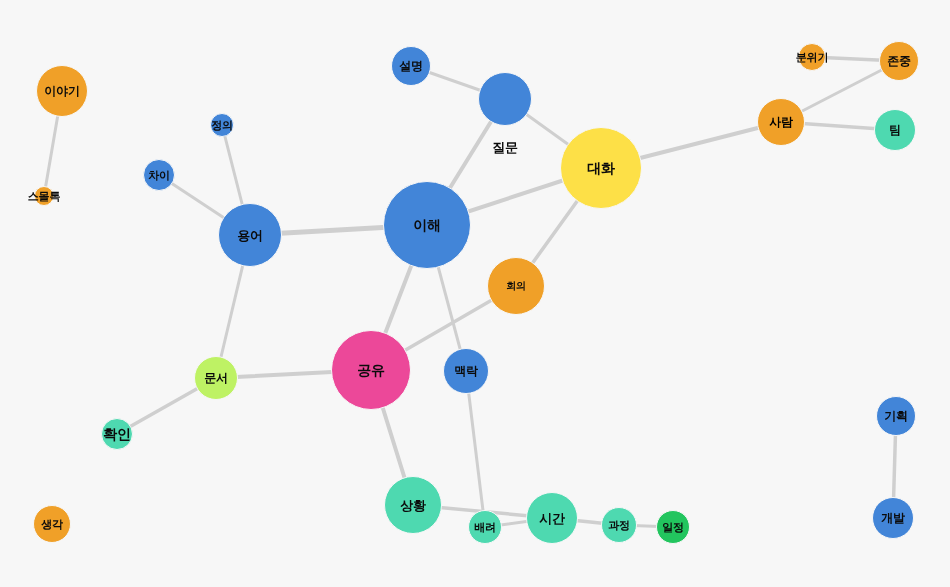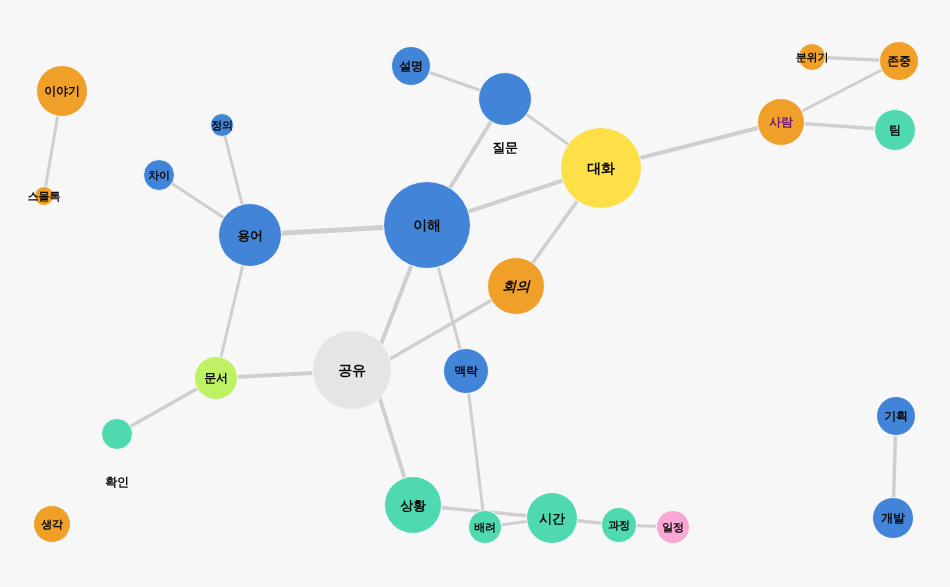--- a/index.html
+++ b/index.html
@@ -106,66 +106,66 @@
       <div class="graph-node" style="left: 143px; top: 159px; width: 32px; height: 32px; background: rgb(66, 133, 216);">
         <span class="node-label" style="font-size: 11px; color: rgb(11, 11, 11);">차이</span>
       </div>
       <div class="graph-node" style="left: 218px; top: 203px; width: 64px; height: 64px; background: rgb(66, 133, 216);">
         <span class="node-label" style="font-size: 13px; color: rgb(11, 11, 11);">용어</span>
       </div>
       <div class="graph-node" style="left: 194px; top: 356px; width: 44px; height: 44px; background: #bef264;">
         <span class="node-label" style="font-size: 12px; color: rgb(11, 11, 11);">문서</span>
       </div>
       <div class="graph-node" style="left: 101px; top: 418px; width: 32px; height: 32px; background: rgb(78, 217, 176);">
-        <span class="node-label" style="font-size: 12px; color: rgb(11, 11, 11); margin-top: 48px;">확인</span>
+        <span class="node-label" style="font-size: 14px; color: rgb(11, 11, 11);">확인</span>
       </div>
       <div class="graph-node" style="left: 391px; top: 46px; width: 40px; height: 40px; background: rgb(66, 133, 216);">
         <span class="node-label" style="font-size: 12px; color: rgb(11, 11, 11); text-align: center;">설명</span>
       </div>
       <div class="graph-node" style="left: 478px; top: 72px; width: 54px; height: 54px; background: rgb(66, 133, 216);">
         <span class="node-label" style="font-size: 13px; color: rgb(11, 11, 11); margin-top: 48px;">질문</span>
       </div>
       <div class="graph-node" style="left: 383px; top: 181px; width: 88px; height: 88px; background: rgb(66, 133, 216);">
         <span class="node-label" style="font-size: 14px; color: rgb(11, 11, 11);">이해</span>
       </div>
       <div class="graph-node" style="left: 560px; top: 127px; width: 82px; height: 82px; background: #fde047;">
         <span class="node-label" style="font-size: 14px; color: rgb(11, 11, 11);">대화</span>
       </div>
       <div class="graph-node" style="left: 487px; top: 257px; width: 58px; height: 58px; background: rgb(240, 160, 40);">
-        <span class="node-label" style="font-size: 14px; color: rgb(11, 11, 11); font-style: italic;">회의</span>
+        <span class="node-label" style="font-size: 10px; color: rgb(11, 11, 11);">회의</span>
       </div>
-      <div class="graph-node" style="left: 312px; top: 330px; width: 80px; height: 80px; background: #e5e5e5;">
+      <div class="graph-node" style="left: 331px; top: 330px; width: 80px; height: 80px; background: #ec4899;">
         <span class="node-label" style="font-size: 14px; color: rgb(11, 11, 11);">공유</span>
       </div>
       <div class="graph-node" style="left: 443px; top: 348px; width: 46px; height: 46px; background: rgb(66, 133, 216);">
         <span class="node-label" style="font-size: 12px; color: rgb(11, 11, 11);">맥락</span>
       </div>
       <div class="graph-node" style="left: 384px; top: 476px; width: 58px; height: 58px; background: rgb(78, 217, 176);">
         <span class="node-label" style="font-size: 13px; color: rgb(11, 11, 11);">상황</span>
       </div>
       <div class="graph-node" style="left: 468px; top: 510px; width: 34px; height: 34px; background: rgb(78, 217, 176);">
         <span class="node-label" style="font-size: 11px; color: rgb(11, 11, 11);">배려</span>
       </div>
       <div class="graph-node" style="left: 526px; top: 492px; width: 52px; height: 52px; background: rgb(78, 217, 176);">
         <span class="node-label" style="font-size: 13px; color: rgb(11, 11, 11);">시간</span>
       </div>
       <div class="graph-node" style="left: 601px; top: 507px; width: 36px; height: 36px; background: rgb(78, 217, 176);">
         <span class="node-label" style="font-size: 11px; color: rgb(11, 11, 11);">과정</span>
       </div>
-      <div class="graph-node" style="left: 656px; top: 510px; width: 34px; height: 34px; background: #f9a8d4;">
+      <div class="graph-node" style="left: 656px; top: 510px; width: 34px; height: 34px; background: #22c55e;">
         <span class="node-label" style="font-size: 11px; color: rgb(11, 11, 11);">일정</span>
       </div>
       <div class="graph-node" style="left: 798px; top: 43px; width: 28px; height: 28px; background: rgb(240, 160, 40);">
         <span class="node-label" style="font-size: 11px; color: rgb(11, 11, 11);">분위기</span>
       </div>
       <div class="graph-node" style="left: 879px; top: 41px; width: 40px; height: 40px; background: rgb(240, 160, 40);">
         <span class="node-label" style="font-size: 12px; color: rgb(11, 11, 11);">존중</span>
       </div>
       <div class="graph-node" style="left: 757px; top: 98px; width: 48px; height: 48px; background: rgb(240, 160, 40);">
-        <span class="node-label" style="font-size: 12px; color: #701a75;">사람</span>
+        <span class="node-label" style="font-size: 12px; color: #000000;">사람</span>
       </div>
       <div class="graph-node" style="left: 874px; top: 109px; width: 42px; height: 42px; background: rgb(78, 217, 176);">
         <span class="node-label" style="font-size: 12px; color: rgb(11, 11, 11);">팀</span>
       </div>
       <div class="graph-node" style="left: 876px; top: 396px; width: 40px; height: 40px; background: rgb(66, 133, 216);">
         <span class="node-label" style="font-size: 12px; color: rgb(11, 11, 11);">기획</span>
       </div>
       <div class="graph-node" style="left: 872px; top: 497px; width: 42px; height: 42px; background: rgb(66, 133, 216);">
         <span class="node-label" style="font-size: 12px; color: rgb(11, 11, 11);">개발</span>
       </div>

